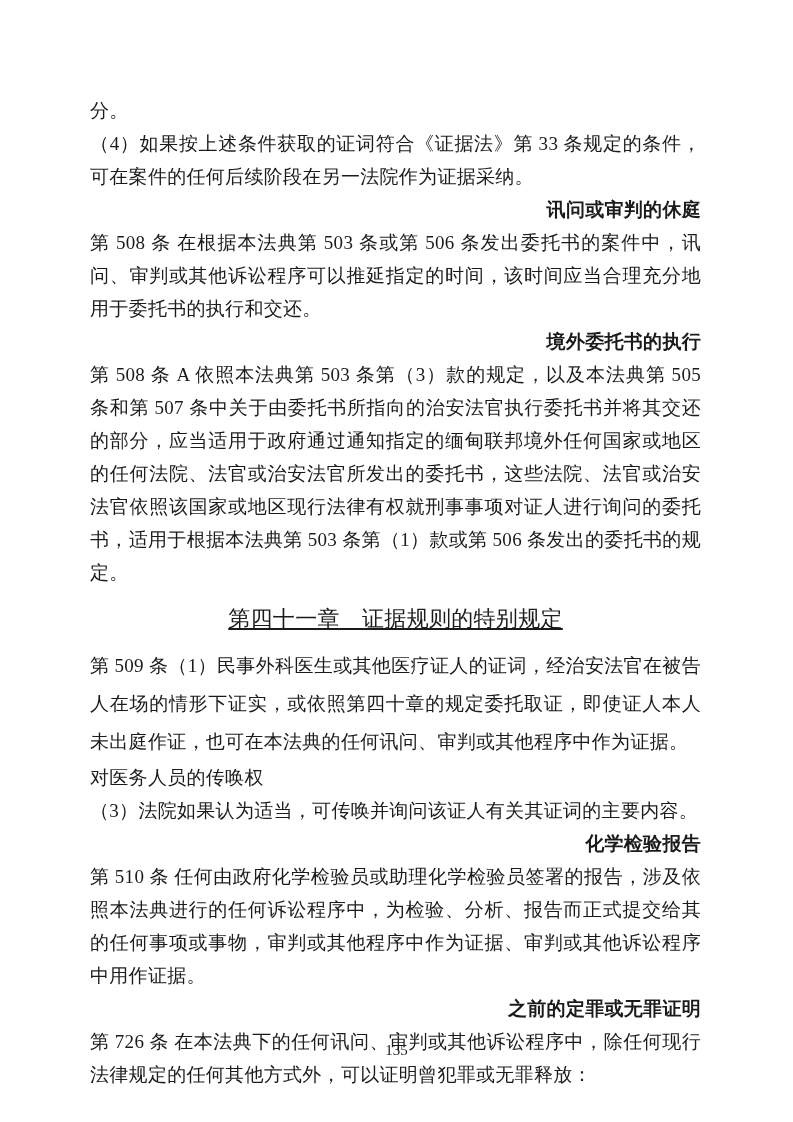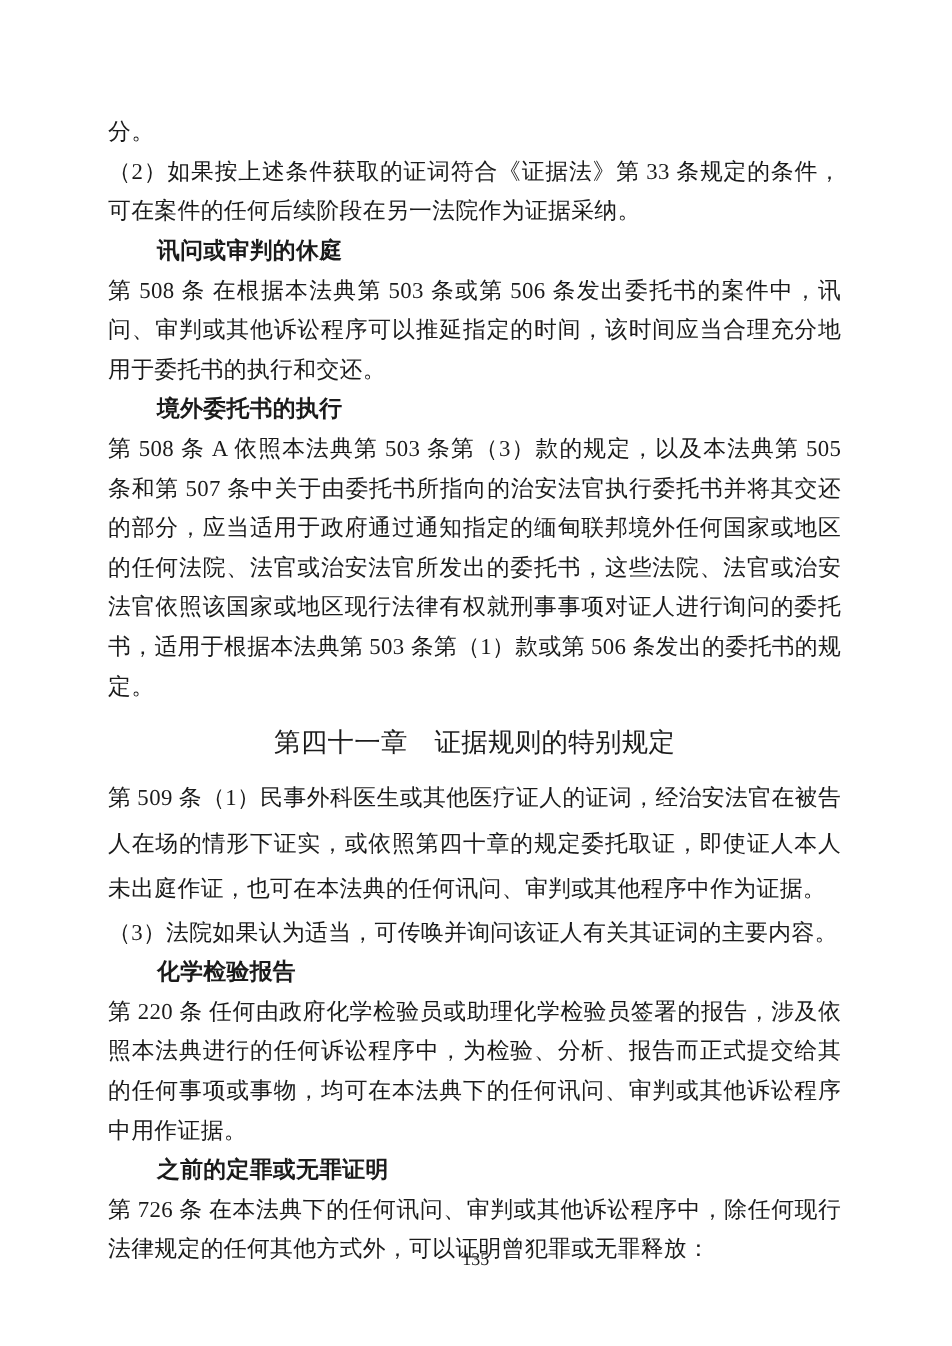--- a/index.html
+++ b/index.html
@@ -23,60 +23,62 @@
     font-size: 19px;
     line-height: 33px;
     text-align: justify;
     letter-spacing: 0.3px;
   }
   #doc-body p.tight {
     line-height: 38px;
   }
   #doc-body p.heading {
     font-weight: bold;
-    text-align: left;
+    text-align: right;
     text-indent: 2.15em;
   }
   #doc-body p.plain {
     text-align: left;
   }
   #doc-body p.chapter {
     text-align: center;
     text-indent: 0;
     font-size: 22px;
     line-height: 36px;
     margin: 12px 0 10px 0;
     font-weight: normal;
+    text-decoration: underline;
   }
   .b { font-weight: normal; }
   .page-footer {
     position: absolute;
     left: 0;
     right: 0;
     top: 1042px;
     text-align: center;
     font-size: 15px;
     color: #1b1b1b;
   }
 </style>
 </head>
 <body>
 
 <main>
   <section id="doc-body">
       <p class="para"><span>分。</span></p>
-      <p class="para"><span>（2）如果按上述条件获取的证词符合《证据法》第 33 条规定的条件，可在案件的任何后续阶段在另一法院作为证据采纳。</span></p>
+      <p class="para"><span>（4）如果按上述条件获取的证词符合《证据法》第 33 条规定的条件，可在案件的任何后续阶段在另一法院作为证据采纳。</span></p>
       <p class="heading"><span>讯问或审判的休庭</span></p>
       <p class="para"><span>第 508 条  在根据本法典第 503 条或第 506 条发出委托书的案件中，讯问、审判或其他诉讼程序可以推延指定的时间，该时间应当合理充分地用于委托书的执行和交还。</span></p>
       <p class="heading"><span>境外委托书的执行</span></p>
       <p class="para"><span>第 508 条 A 依照本法典第 503 条第（3）款的规定，以及本法典第 505 条和第 507 条中关于由委托书所指向的治安法官执行委托书并将其交还的部分，应当适用于政府通过通知指定的缅甸联邦境外任何国家或地区的任何法院、法官或治安法官所发出的委托书，这些法院、法官或治安法官依照该国家或地区现行法律有权就刑事事项对证人进行询问的委托书，适用于根据本法典第 503 条第（1）款或第 506 条发出的委托书的规定。</span></p>
       <p class="chapter"><span>第四十一章　证据规则的特别规定</span></p>
       <p class="para tight"><span>第 509 条（1）民事外科医生或其他医疗证人的证词，经治安法官在被告人在场的情形下证实，或依照第四十章的规定委托取证，即使证人本人未出庭作证，也可在本法典的任何讯问、审判或其他程序中作为证据。</span></p>
+      <p class="plain"><span>对医务人员的传唤权</span></p>
       <p class="para"><span>（3）法院如果认为适当，可传唤并询问该证人有关其证词的主要内容。</span></p>
       <p class="heading"><span>化学检验报告</span></p>
-      <p class="para"><span>第 220 条  任何由政府化学</span><span class="b">检验员</span><span>或助理化学检验员签署的报告，涉及依照本法典进行的任何诉讼程序中，为检验、分析、报告而正式提交给其的任何事项或事物，均可在本法典下的任何讯问、审判或其他诉讼程序中用作证据。</span></p>
+      <p class="para"><span>第 510 条  任何由政府化学</span><span class="b">检验员</span><span>或助理化学检验员签署的报告，涉及依照本法典进行的任何诉讼程序中，为检验、分析、报告而正式提交给其的任何事项或事物，审判或其他程序中作为证据、审判或其他诉讼程序中用作证据。</span></p>
       <p class="heading"><span>之前的定罪或无罪证明</span></p>
       <p class="para"><span>第 726 条  在本法典下的任何讯问、审判或其他诉讼程序中，除任何现行法律规定的任何其他方式外，可以证明曾犯罪或无罪释放：</span></p>
     </section>
   <footer class="page-footer">
     <span>135</span>
   </footer>
 </main>
 
 </body></html>

